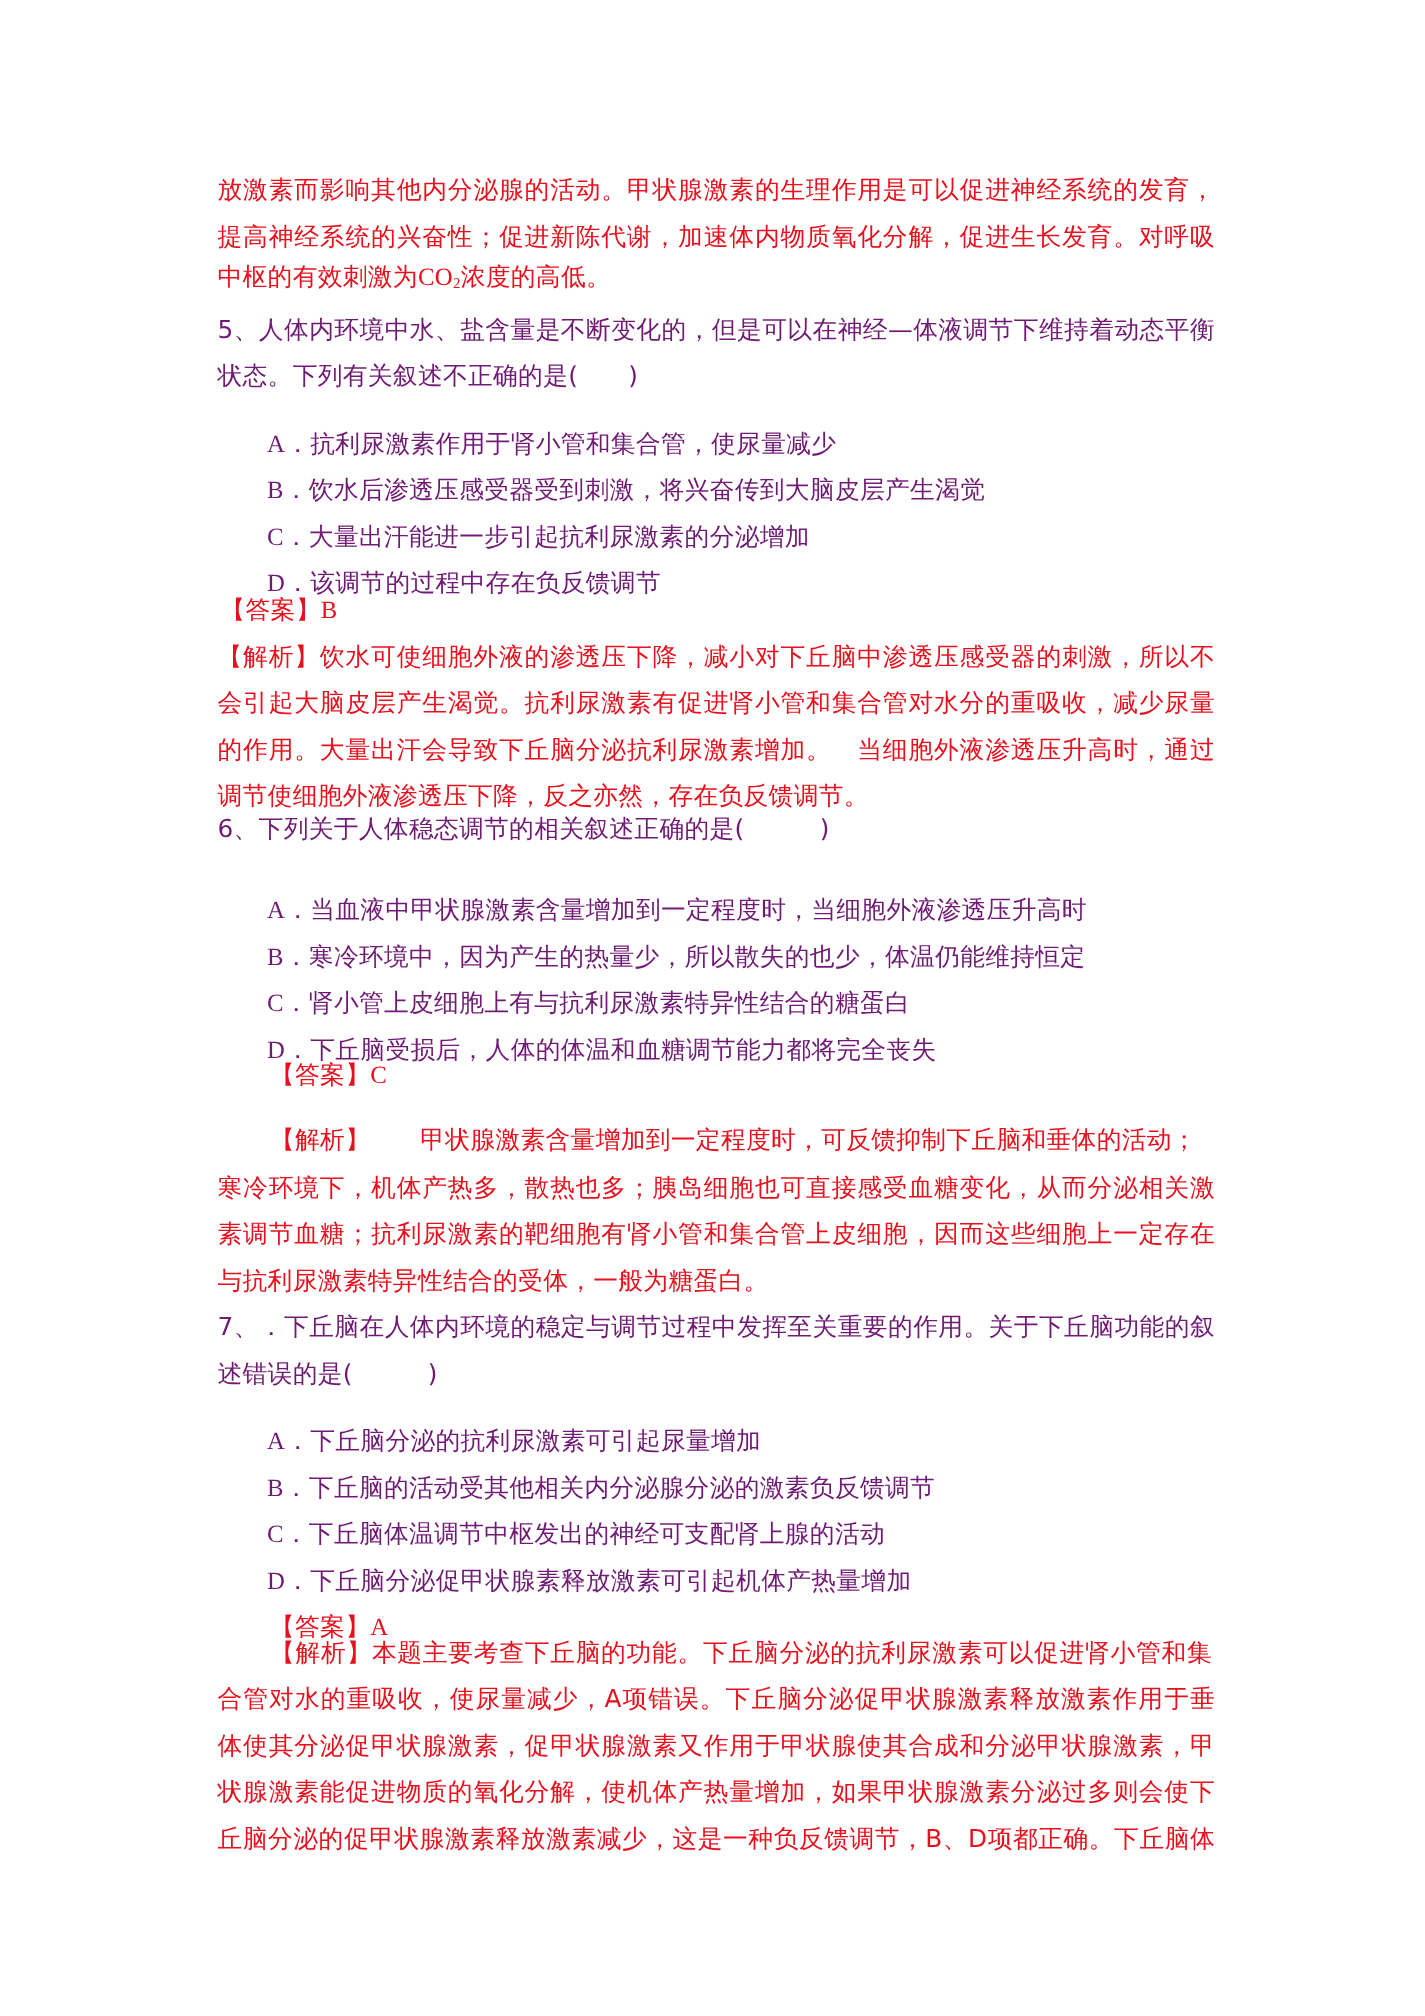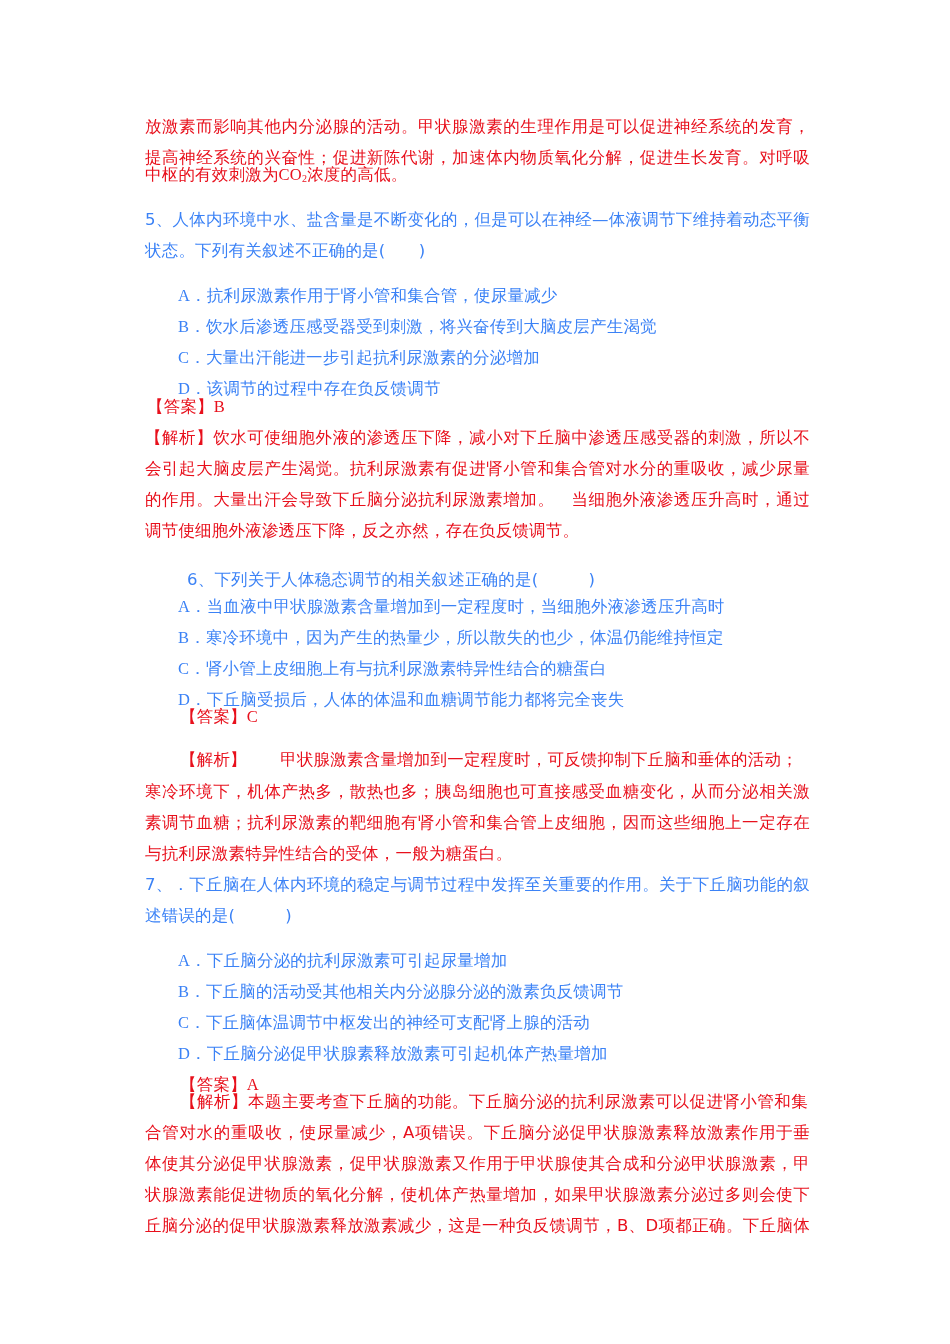--- a/index.html
+++ b/index.html
@@ -2,52 +2,52 @@
 <html><head>
 <meta charset="utf-8">
 <style>
   html, body { margin: 0; padding: 0; background: #ffffff; }
   body { width: 950px; height: 1344px; position: relative; overflow: hidden;
          font-family: "DejaVu Sans", "Liberation Sans", sans-serif; }
   .page { position: absolute; left: 0; top: 0; width: 808px; height: 1344px; background: #fff; }
   .line { position: absolute; left: 145px; width: 665px; font-size: 16.5px; line-height: 22px;
           white-space: nowrap; letter-spacing: 0.2px; }
   .red { color: #e8101c; }
-  .blk { color: #3b82f6; }
+  .blk { color: #701a75; }
   .opt { left: 178px; margin-top: 14px; }
   .ind { left: 180px; }
   .serif { font-family: "Liberation Serif", "DejaVu Serif", serif; }
   sub { font-size: 10px; vertical-align: -2px; }
   .justify { text-align: justify; text-align-last: justify; }
 </style>
 </head>
 <body>
 
 <div class="page">
 
   <div class="line red justify" style="top:116px;">放激素而影响其他内分泌腺的活动。甲状腺激素的生理作用是可以促进神经系统的发育，</div>
   <div class="line red justify" style="top:147px;">提高神经系统的兴奋性；促进新陈代谢，加速体内物质氧化分解，促进生长发育。对呼吸</div>
-  <div class="line red" style="top:164px;"><span>中枢的有效刺激为</span><span class="serif"><span>CO</span><sub>2</sub></span><span>浓度的高低。</span></div>
+  <div class="line red" style="top:174px;"><span>中枢的有效刺激为</span><span class="serif"><span>CO</span><sub>2</sub></span><span>浓度的高低。</span></div>
 
   <div class="line blk justify" style="top:209px;">5、人体内环境中水、盐含量是不断变化的，但是可以在神经—体液调节下维持着动态平衡</div>
   <div class="line blk" style="top:240px;">状态。下列有关叙述不正确的是(　　)</div>
 
   <div class="line blk opt" style="top:271px;"><span class="serif">A．</span><span>抗利尿激素作用于肾小管和集合管，使尿量减少</span></div>
   <div class="line blk opt" style="top:302px;"><span class="serif">B．</span><span>饮水后渗透压感受器受到刺激，将兴奋传到大脑皮层产生渴觉</span></div>
   <div class="line blk opt" style="top:333px;"><span class="serif">C．</span><span>大量出汗能进一步引起抗利尿激素的分泌增加</span></div>
   <div class="line blk opt" style="top:364px;"><span class="serif">D．</span><span>该调节的过程中存在负反馈调节</span></div>
 
   <div class="line red" style="top:396px; left:147px;"><span>【答案】</span><span class="serif">B</span></div>
 
   <div class="line red justify" style="top:427px;">【解析】饮水可使细胞外液的渗透压下降，减小对下丘脑中渗透压感受器的刺激，所以不</div>
   <div class="line red justify" style="top:458px;">会引起大脑皮层产生渴觉。抗利尿激素有促进肾小管和集合管对水分的重吸收，减少尿量</div>
   <div class="line red justify" style="top:489px;">的作用。大量出汗会导致下丘脑分泌抗利尿激素增加。　当细胞外液渗透压升高时，通过</div>
   <div class="line red" style="top:520px;">调节使细胞外液渗透压下降，反之亦然，存在负反馈调节。</div>
 
-  <div class="line blk" style="top:569px;margin-left:42px;">6、下列关于人体稳态调节的相关叙述正确的是(　　　)</div>
+  <div class="line blk" style="top:542px;">6、下列关于人体稳态调节的相关叙述正确的是(　　　)</div>
 
   <div class="line blk opt" style="top:582px;"><span class="serif">A．</span><span>当血液中甲状腺激素含量增加到一定程度时，当细胞外液渗透压升高时</span></div>
   <div class="line blk opt" style="top:613px;"><span class="serif">B．</span><span>寒冷环境中，因为产生的热量少，所以散失的也少，体温仍能维持恒定</span></div>
   <div class="line blk opt" style="top:644px;"><span class="serif">C．</span><span>肾小管上皮细胞上有与抗利尿激素特异性结合的糖蛋白</span></div>
   <div class="line blk opt" style="top:675px;"><span class="serif">D．</span><span>下丘脑受损后，人体的体温和血糖调节能力都将完全丧失</span></div>
 
   <div class="line red ind" style="top:706px;"><span>【答案】</span><span class="serif">C</span></div>
 
   <div class="line red ind" style="top:750px; width:630px;font-family:Liberation Mono, monospace;">【解析】　　甲状腺激素含量增加到一定程度时，可反馈抑制下丘脑和垂体的活动；</div>
   <div class="line red justify" style="top:781px;">寒冷环境下，机体产热多，散热也多；胰岛细胞也可直接感受血糖变化，从而分泌相关激</div>

